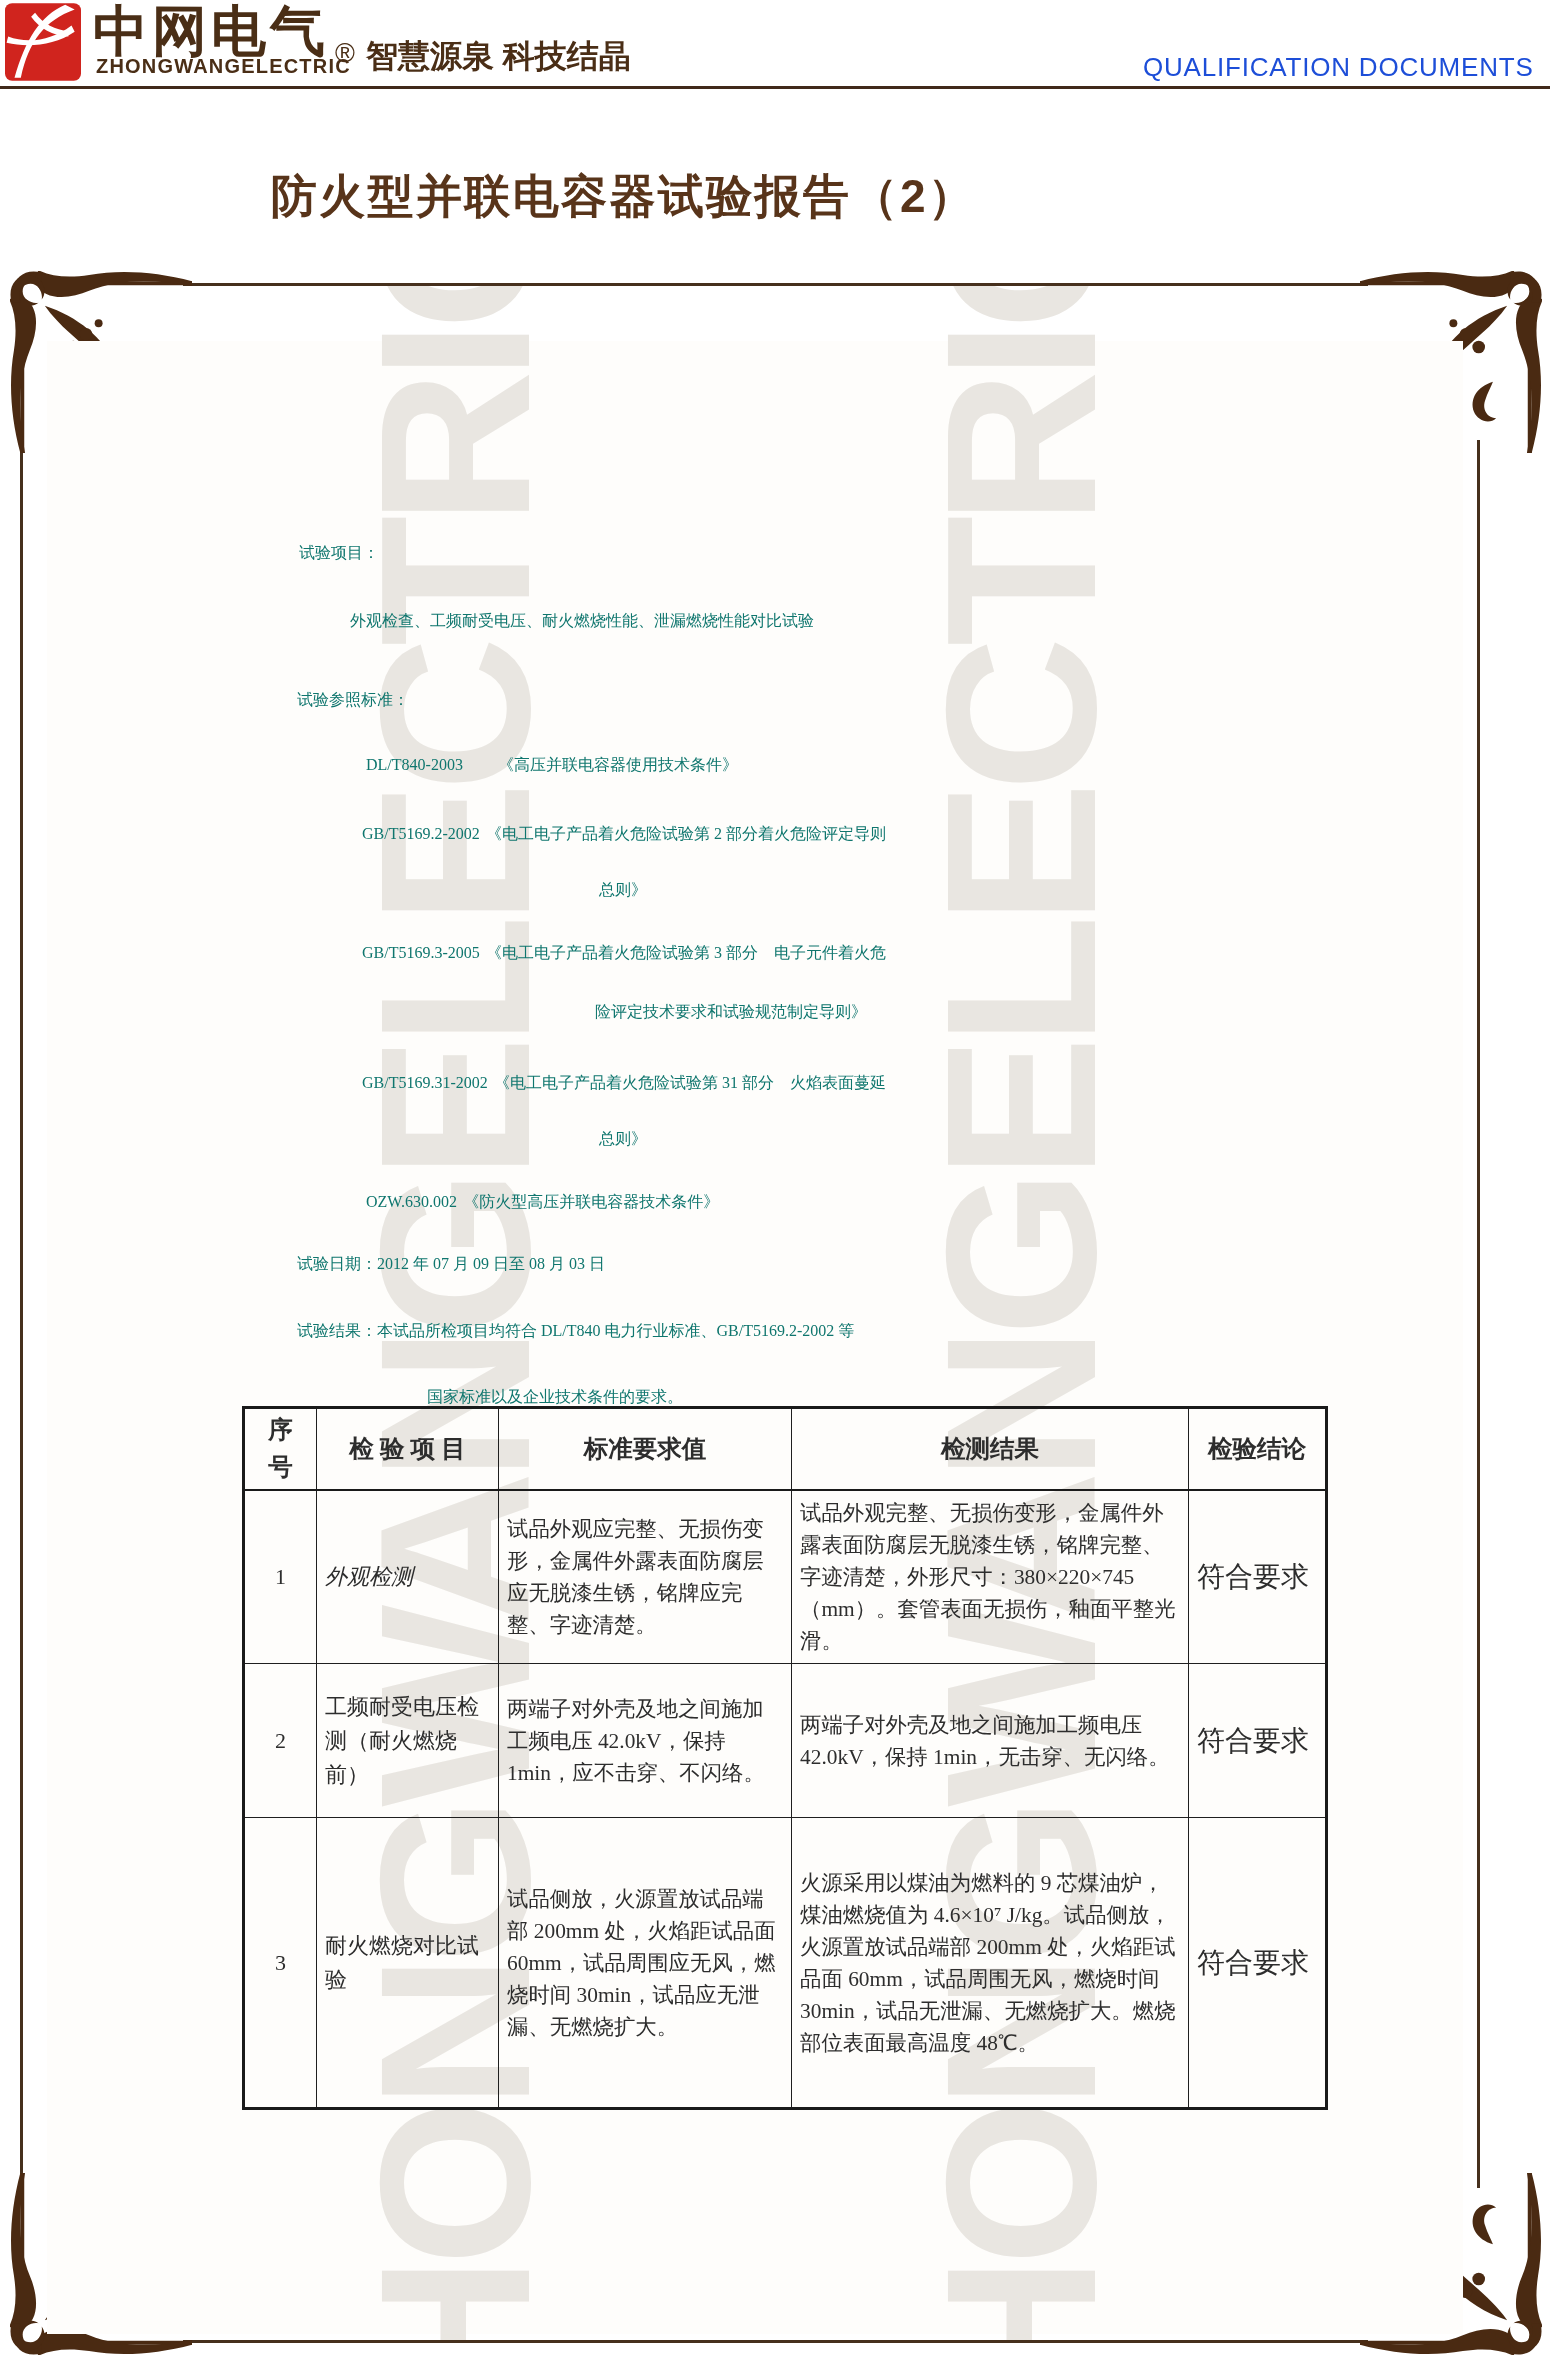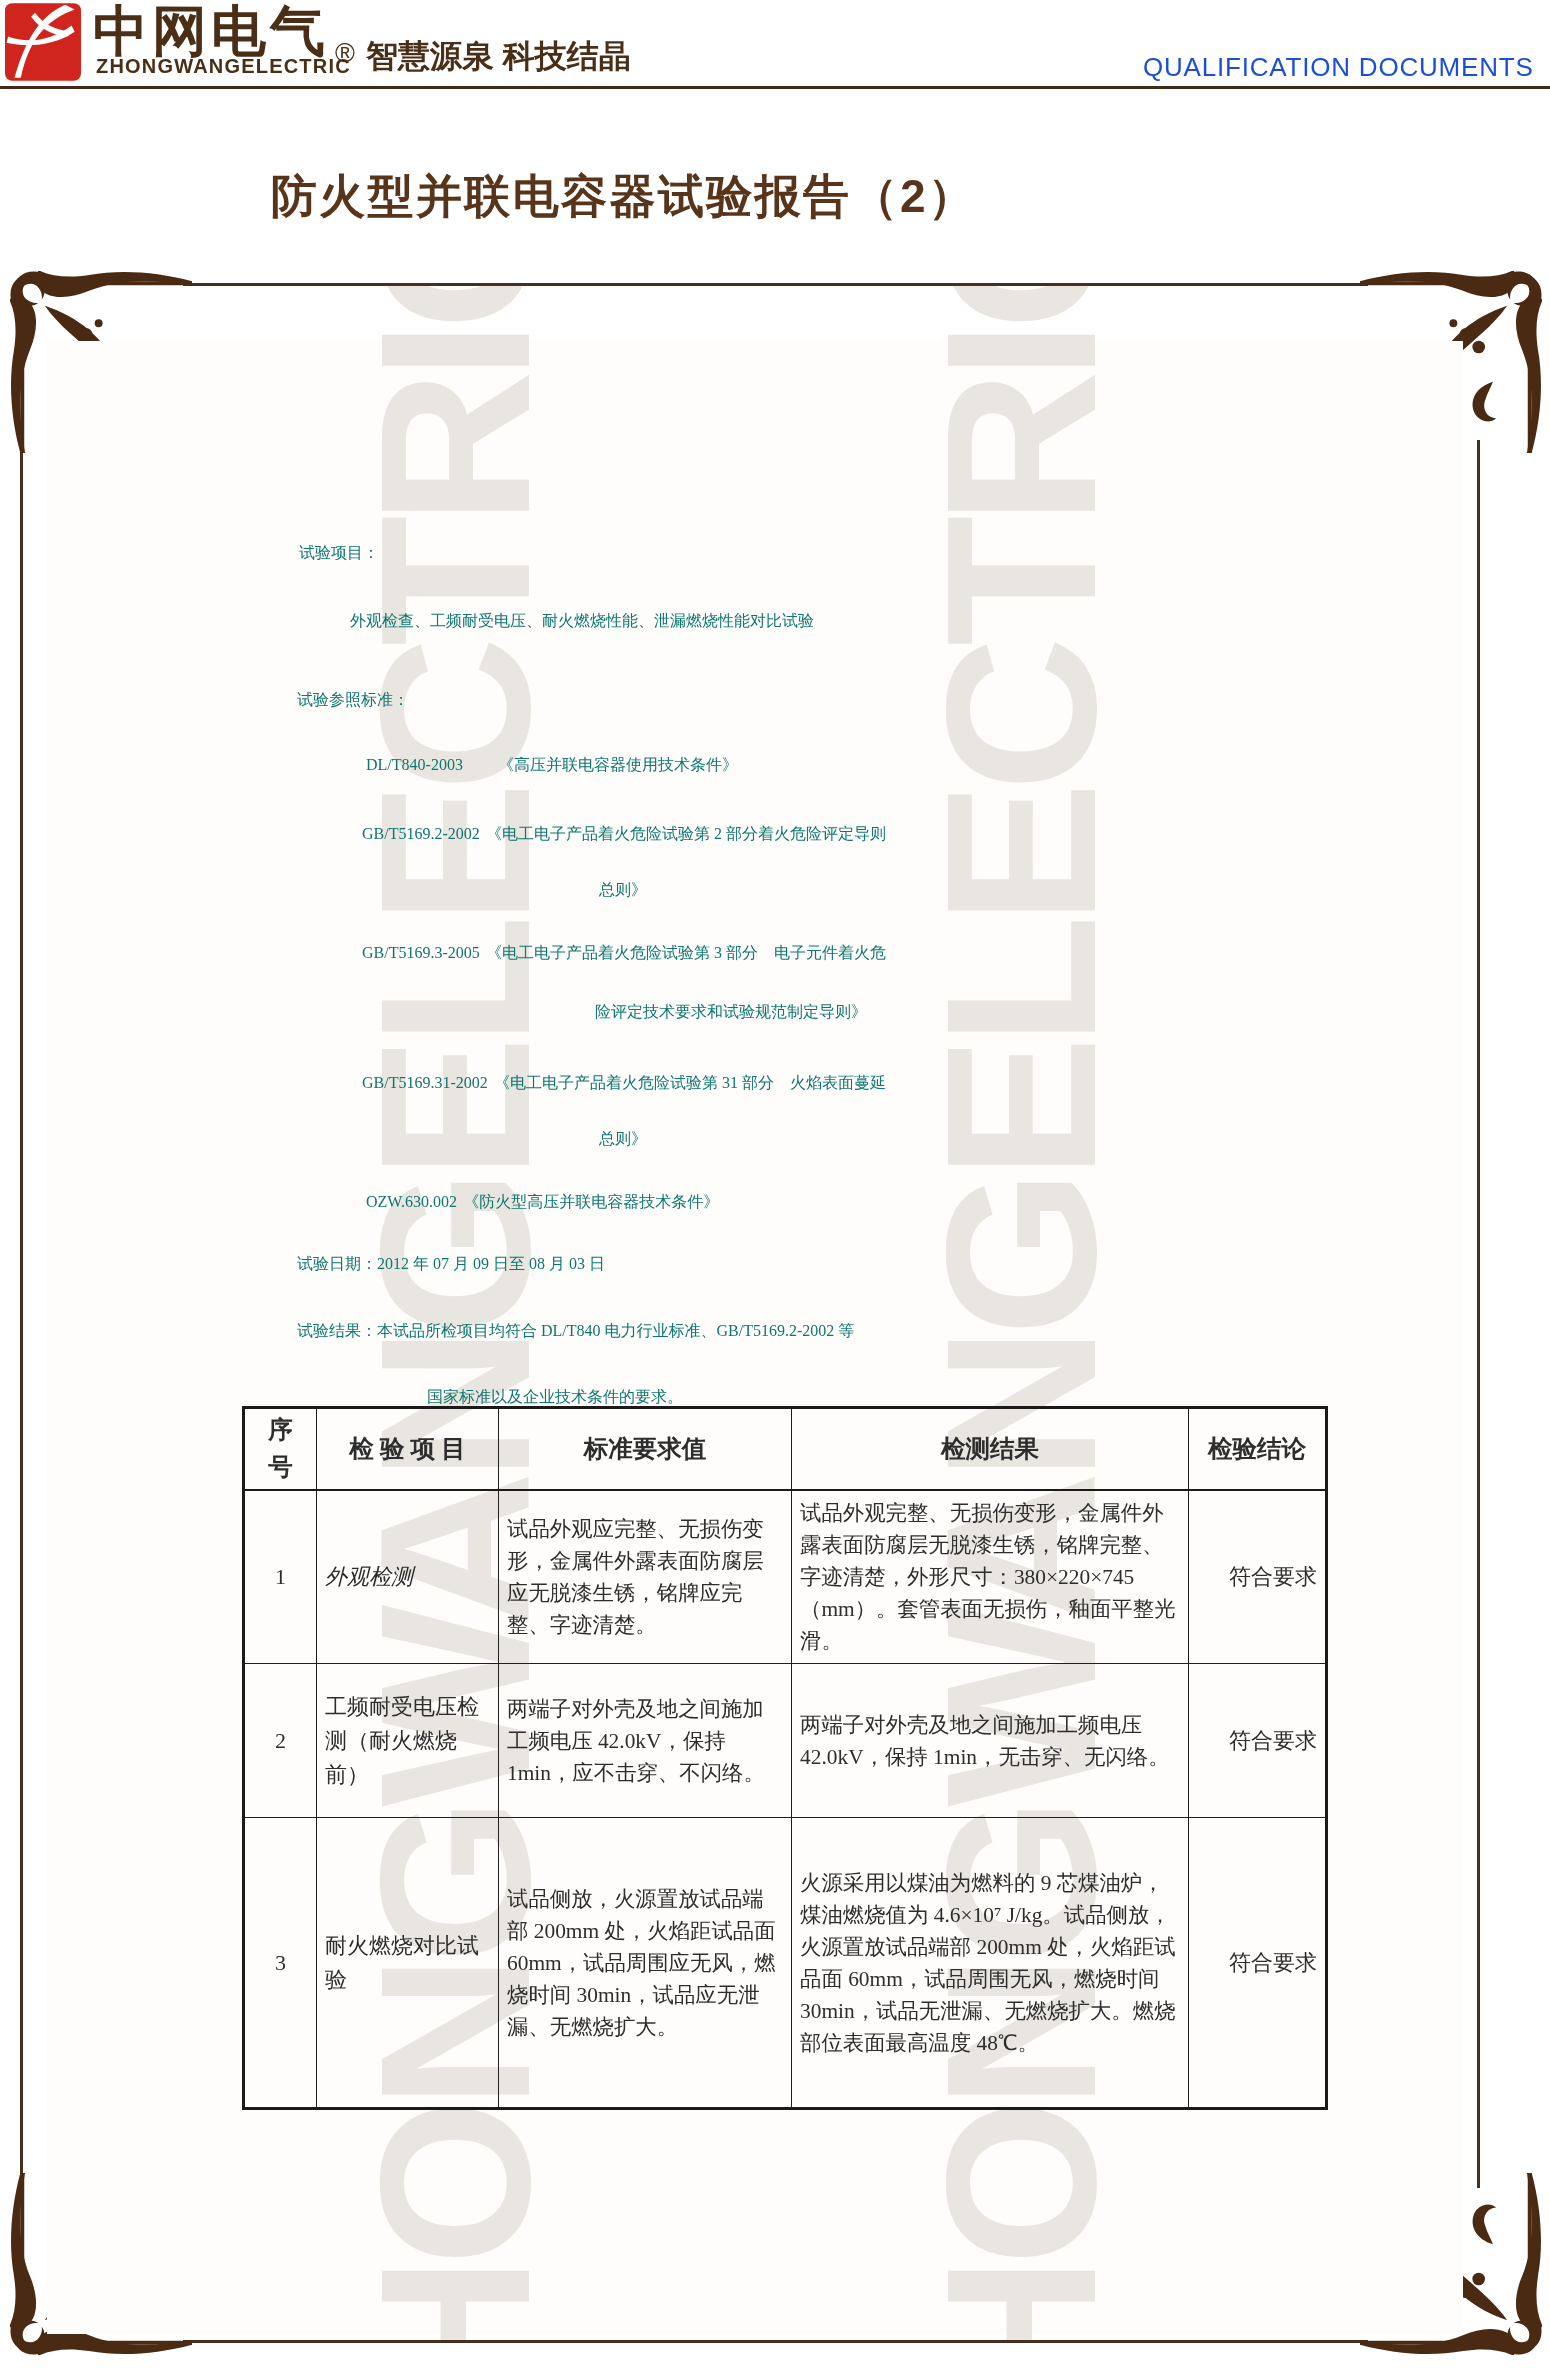--- a/index.html
+++ b/index.html
@@ -56,21 +56,21 @@
   .result-table{border:3.2px solid #1a1a1a;}
   .result-table thead th{font-size:24.5px;font-weight:bold;text-align:center;
       border-bottom:2.4px solid #1a1a1a;}
   .result-table tbody tr:last-child td{border-bottom:3.2px solid #1a1a1a;}
   .col-no{width:73px;} .col-item{width:182px;} .col-req{width:293px;}
   .col-res{width:397px;} .col-con{width:138px;}
   .cell-no{text-align:center;font-size:22px;}
   .cell-item{font-size:22px;line-height:1.55;white-space:normal;}
   .cell-item.center{font-style:italic;}
   .cell-req,.cell-res{font-size:21.4px;line-height:1.5;white-space:normal;text-align:left;}
-  .cell-con{text-align:right;font-size:22px;}
+  .cell-con{text-align:left;font-size:28px;}
   .th-no-inner{display:inline-block;width:27px;word-break:break-all;line-height:1.5;}
   .row-h1{height:174px;} .row-h2{height:154px;} .row-h3{height:291px;}
   .head-h{height:78px;}
 </style>
 </head>
 <body>
 
 <div class="page">
 
   <svg class="logo" style="position:absolute;left:4.7px;top:3.2px;" width="76" height="78" viewBox="0 0 96 98">

